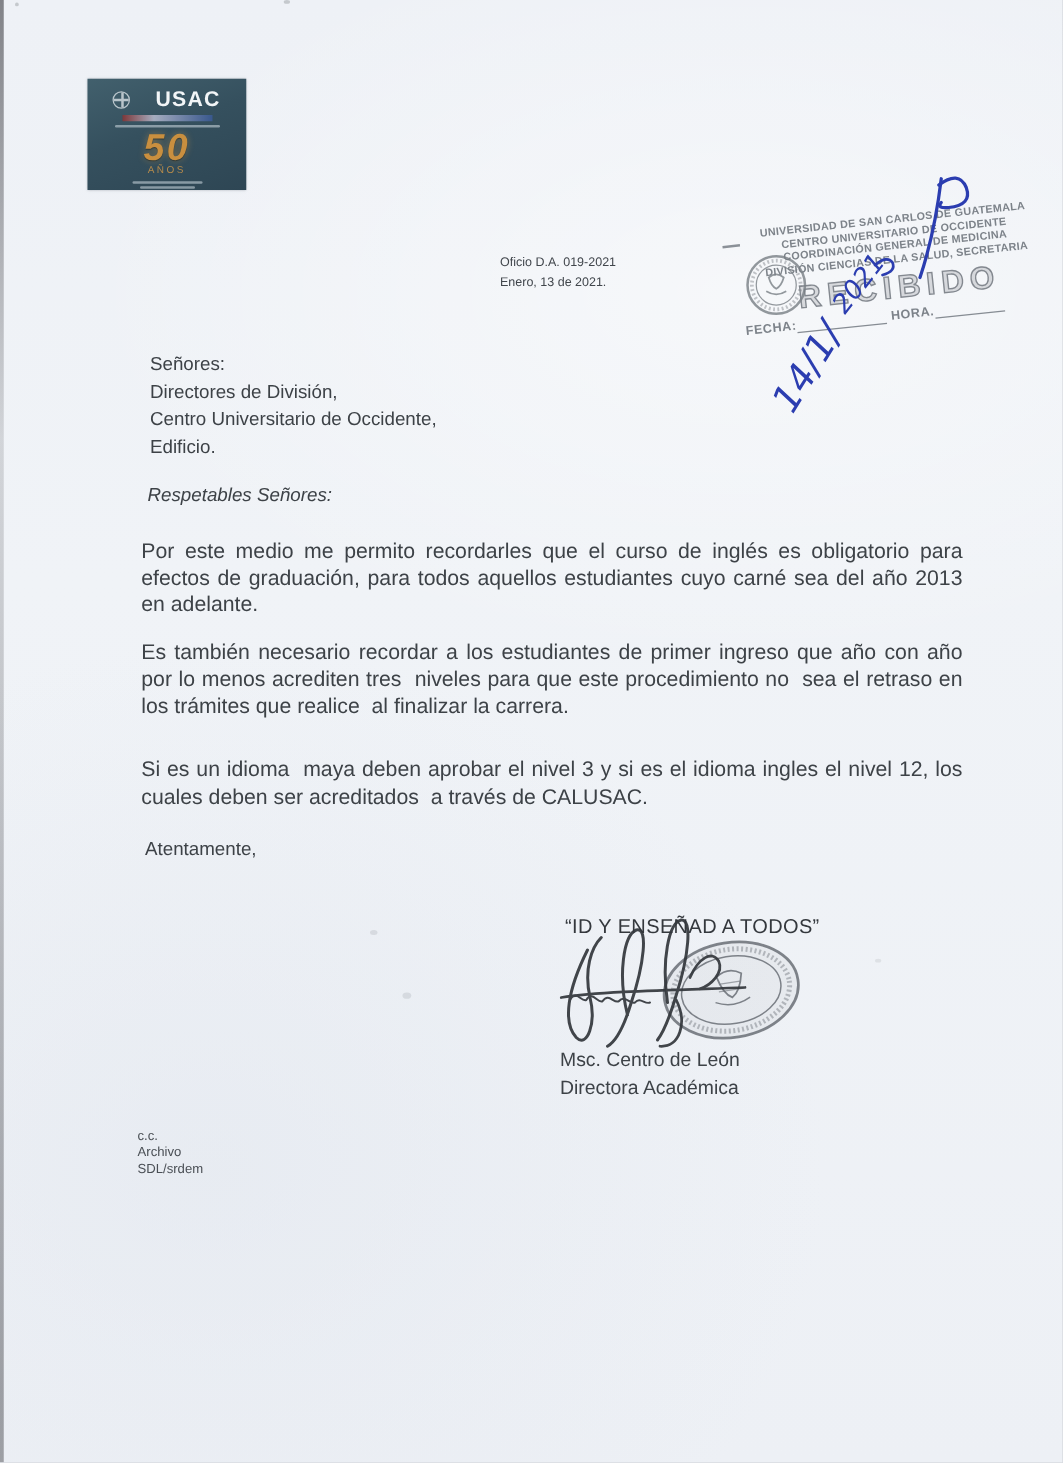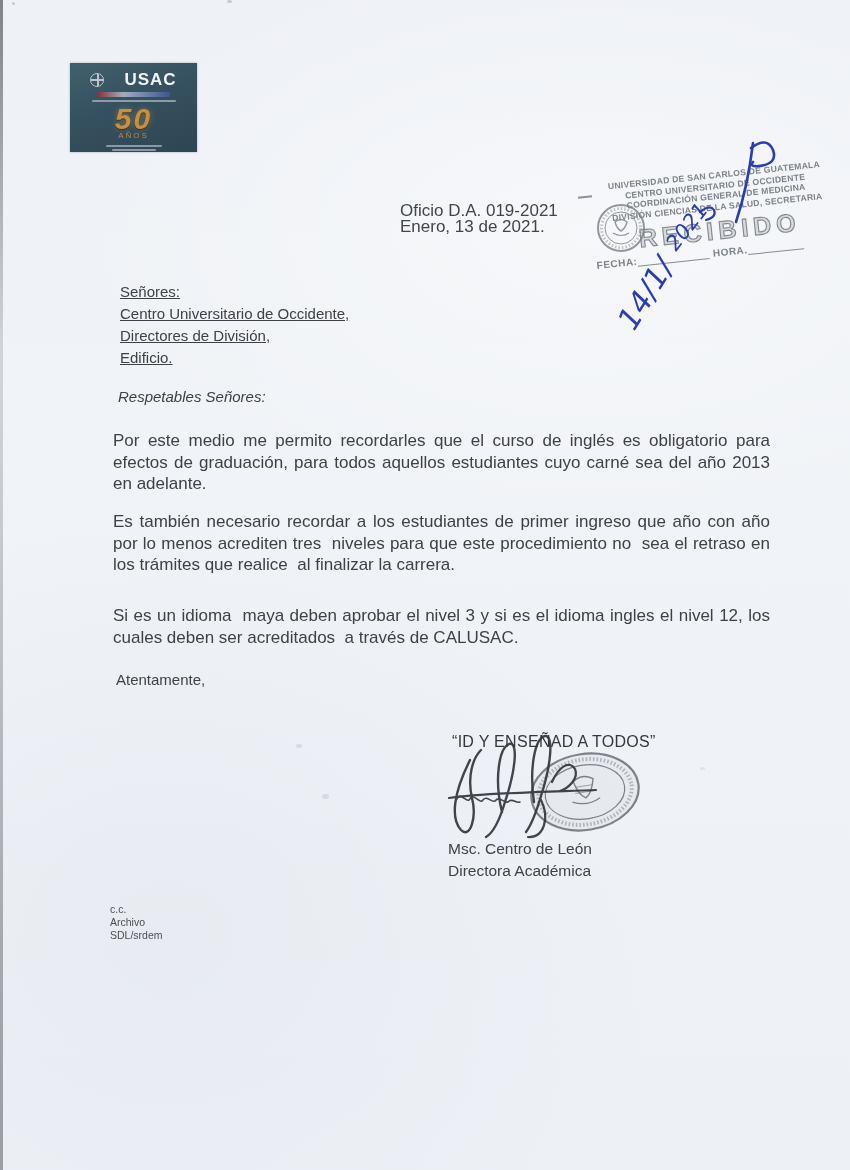--- a/index.html
+++ b/index.html
@@ -33,35 +33,35 @@
   .logo-micro{height:2px;background:rgba(210,220,228,.55);border-radius:1px;filter:blur(.5px);}
   .m1{width:84px;margin-top:3px;}
   .fifty{color:#c98f3f;font-size:30px;font-weight:bold;font-style:italic;line-height:28px;margin-top:3px;
     text-shadow:0 1px 1px rgba(0,0,0,.4),0 0 6px rgba(220,160,70,.45);letter-spacing:2px;}
   .anios{color:#c montserrat;}
   .anios{color:#c49149;font-size:8px;letter-spacing:2px;margin-top:-2px;opacity:.9;}
   .m2{width:56px;margin-top:5px;}
   .m3{width:44px;margin-top:2px;}
 
   
-  .reference{position:absolute;left:400px;top:203px;font-size:17px;line-height:16px;color:#41464c;}
+  .reference{position:absolute;left:400px;top:203px;font-size:10px;line-height:16px;color:#41464c;}
 
   
   .stamp{position:absolute;left:592px;top:170px;width:252px;transform:rotate(-6deg);
     color:#7d838a;text-align:center;}
   .stamp-line{font-size:8.6px;font-weight:bold;letter-spacing:.25px;line-height:10.5px;white-space:nowrap;}
   .recibido{margin-top:4px;font-size:25px;font-weight:bold;letter-spacing:5px;
     color:rgba(135,141,148,.28);-webkit-text-stroke:1.1px rgba(125,131,138,.95);}
   .fecha-row{display:flex;align-items:flex-end;font-size:10px;font-weight:bold;letter-spacing:.5px;margin-top:2px;}
   .f-line{border-bottom:1.2px solid #868c93;height:10px;}
   .stamp-dash{position:absolute;left:578px;top:196px;width:14px;height:2px;background:#8b9198;transform:rotate(-6deg);}
   svg text{font-family:"DejaVu Sans",sans-serif;}
 
   
-  .addr{position:absolute;left:120px;top:281px;font-size:15px;line-height:22px;text-decoration:underline;}
+  .addr{position:absolute;left:120px;top:281px;font-size:15px;line-height:22px;}
   .salutation{position:absolute;left:118px;top:388px;font-size:15px;font-style:italic;}
   .para{position:absolute;left:113px;width:657px;font-size:17px;line-height:21.5px;text-align:justify;white-space:pre-wrap;}
   .p1{top:430px;}
   .p2{top:511px;}
   .p3{top:605px;}
   .closing{position:absolute;left:116px;top:671px;font-size:15px;text-align:center;}
   .motto{position:absolute;left:452px;top:733px;font-size:16px;letter-spacing:.3px;color:#34383d;}
   .signer{position:absolute;left:448px;top:838px;font-size:15.5px;line-height:22px;}
   .footer-cc{position:absolute;left:110px;top:903px;font-size:10.5px;line-height:13px;color:#4a4f55;}
 </style>
@@ -123,22 +123,22 @@
       <path d="M751 148 q16 -12 22 2 q5 14 -14 16 q-10 1 -6 -4" stroke-width="2.6"></path>
       <path d="M753 143 C 750 168 744 198 736 222" stroke-width="2.6"></path>
       <path d="M700 212 q10 -8 14 -2 q3 7 -8 10" stroke-width="2.2"></path>
     </g>
     <text transform="translate(634,332) rotate(-58)" font-size="30" font-style="italic" fill="#2b3db0">14/1/</text>
     <text transform="translate(676,252) rotate(-52)" font-size="21" font-style="italic" fill="#2b3db0">2021</text>
   </svg>
 
   <div class="addr">
     <div>Señores:</div>
+    <div>Directores de División,</div>
     <div>Centro Universitario de Occidente,</div>
-    <div>Directores de División,</div>
     <div>Edificio.</div>
   </div>
 
   <div class="salutation">Respetables Señores:</div>
 
   <div class="para p1">Por este medio me permito recordarles que el curso de inglés es obligatorio para efectos de graduación, para todos aquellos estudiantes cuyo carné sea del año 2013 en adelante.</div>
   <div class="para p2">Es también necesario recordar a los estudiantes de primer ingreso que año con año por lo menos acrediten tres  niveles para que este procedimiento no  sea el retraso en los trámites que realice  al finalizar la carrera.</div>
   <div class="para p3">Si es un idioma  maya deben aprobar el nivel 3 y si es el idioma ingles el nivel 12, los cuales deben ser acreditados  a través de CALUSAC.</div>
 
   <div class="closing">Atentamente,</div>

